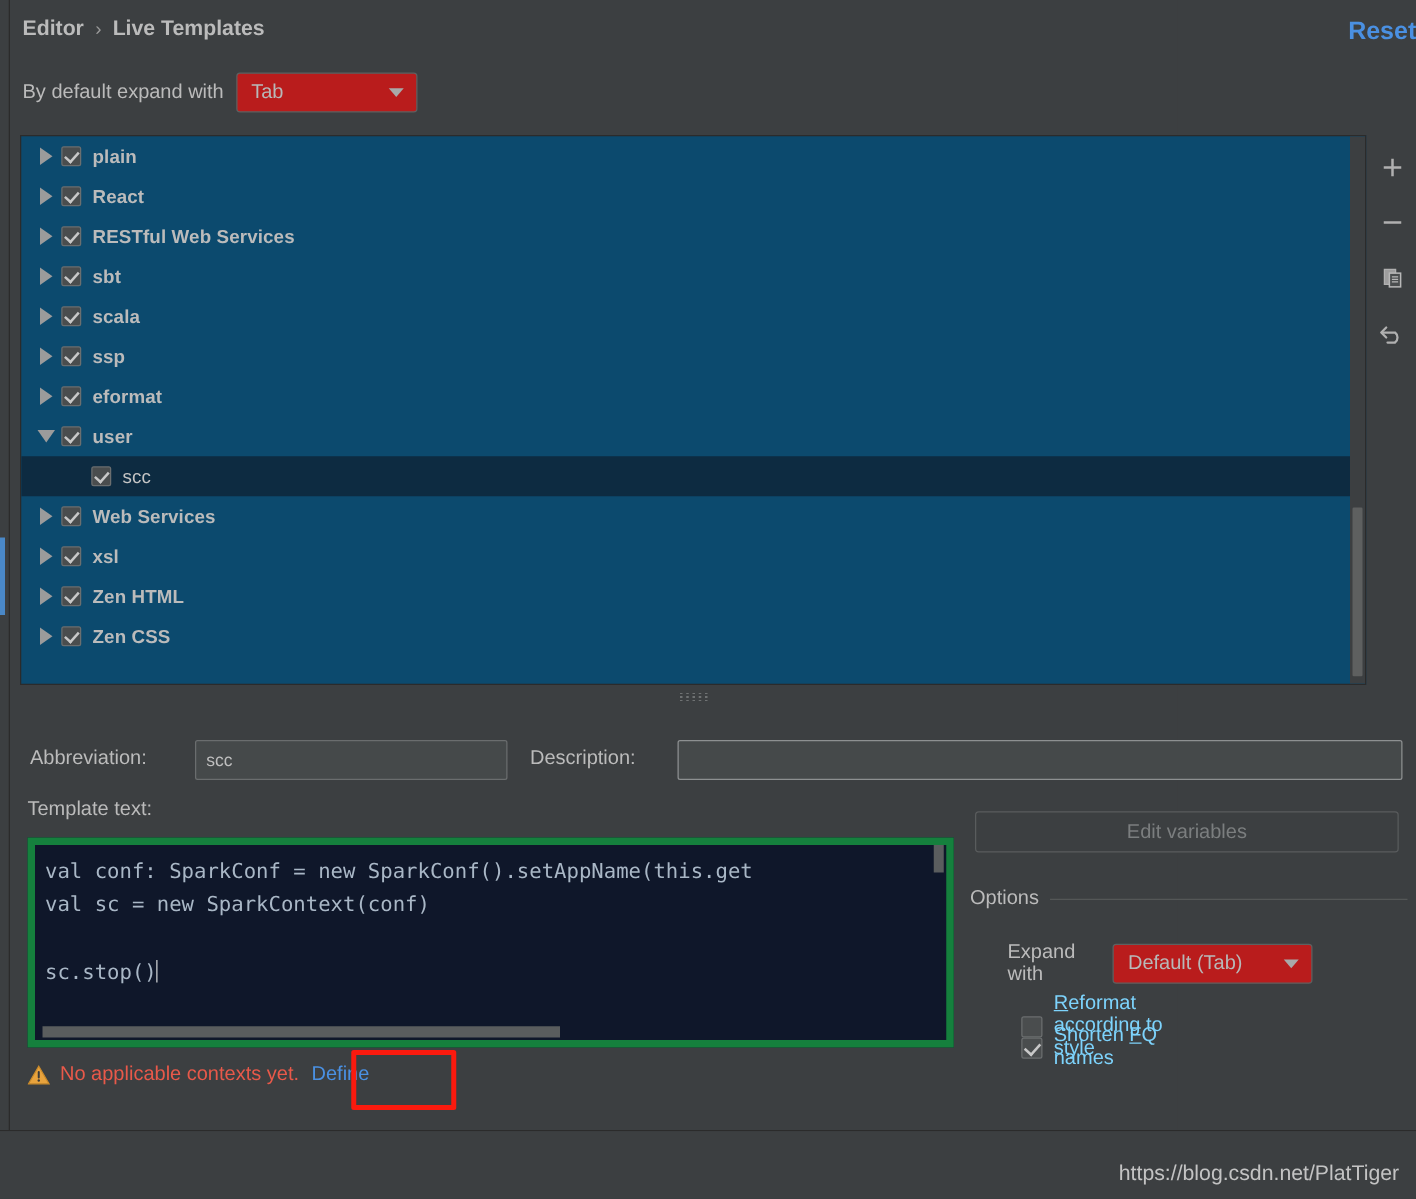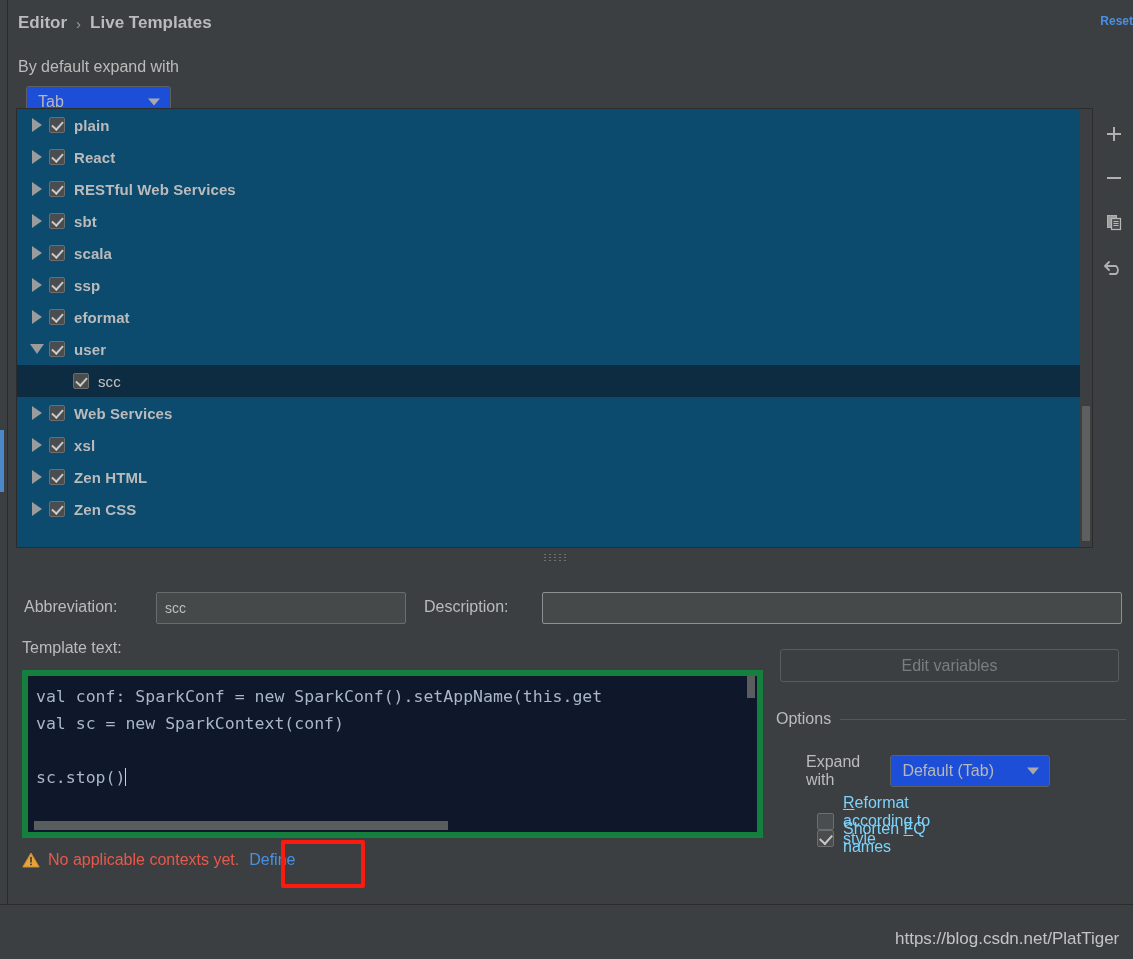--- a/index.html
+++ b/index.html
@@ -30,31 +30,31 @@
     position: absolute; left: 0; top: 0; width: 1133px; height: 48px;
   }
   .breadcrumb {
     position: absolute; left: 18px; top: 13px;
     font-size: 17px; font-weight: bold; color: #bbbbbb;
     display: flex; align-items: center; gap: 9px;
   }
   .crumb-sep { font-weight: normal; font-size: 15px; color: #9a9a9a; }
   .reset-link {
     position: absolute; right: 0px; top: 14px;
-    font-size: 12px; font-weight: bold; color: #4a90e2;
+    font-size: 20px; font-weight: bold; color: #4a90e2;
     cursor: pointer;
   }
 
   
-  .expandrow { position: absolute; left: 18px; top: 58px; display: flex; align-items: center; gap: 10px; flex-direction: column; }
+  .expandrow { position: absolute; left: 18px; top: 58px; display: flex; align-items: center; gap: 10px; }
   .expandrow .lbl { font-size: 16px; color: #bbbbbb; }
   .combo {
     position: relative;
     height: 32px; border: 1px solid #5e6060; border-radius: 3px;
-    background: #1d4ed8; display: flex; align-items: center;
+    background: #b91c1c; display: flex; align-items: center;
     padding: 0 30px 0 11px; font-size: 16px; color: #b8b8b8;
     cursor: pointer;
   }
   .combo .arw {
     position: absolute; right: 10px; top: 50%; transform: translateY(-50%);
     width: 0; height: 0; border-left: 6px solid transparent;
     border-right: 6px solid transparent; border-top: 7px solid #a9a9a9;
   }
   #combo-tab { width: 145px; }
 

